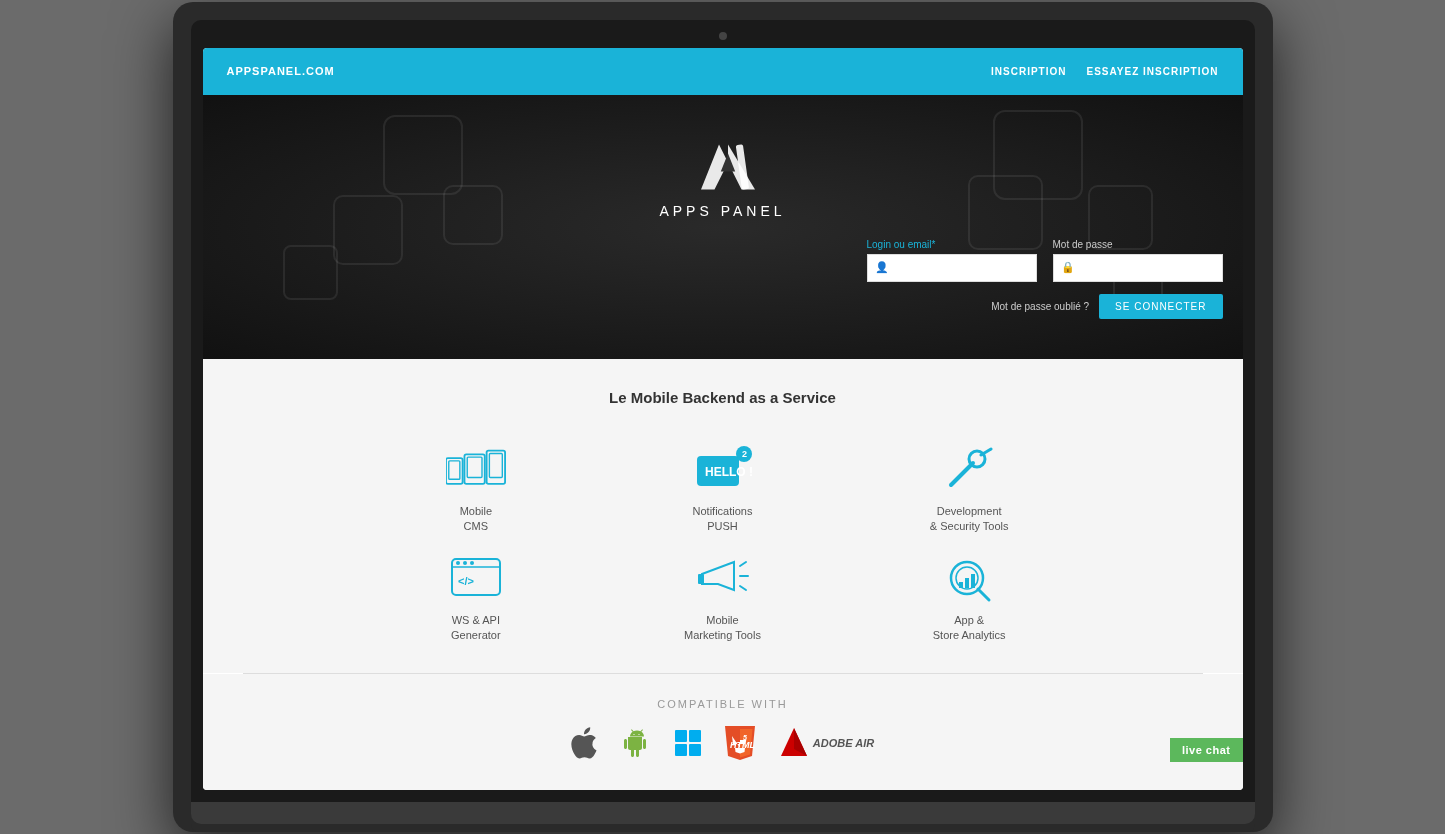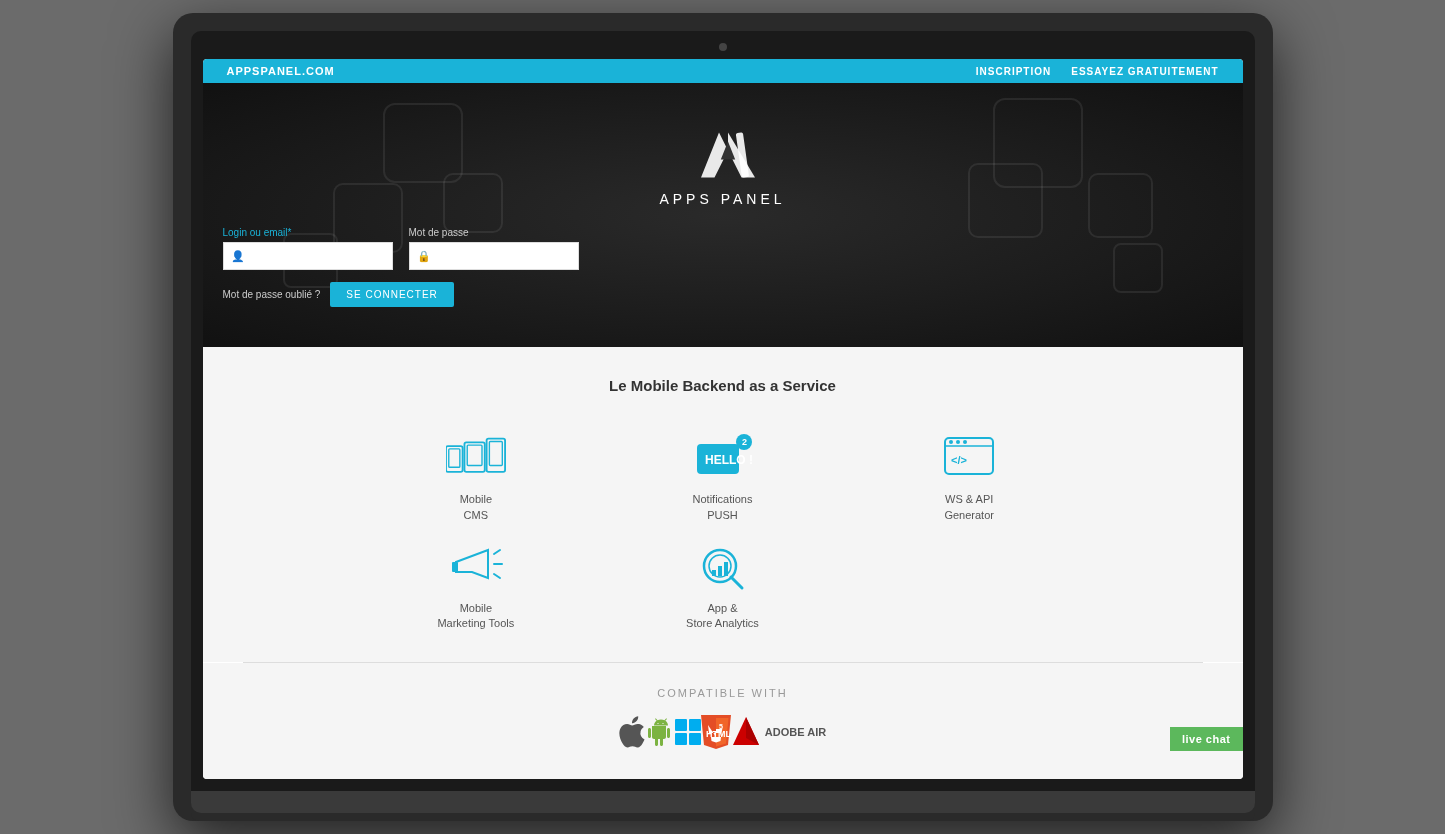--- a/index.html
+++ b/index.html
@@ -56,21 +56,21 @@
       border-radius: 0 0 20px 20px;
     }
 
     
     .top-nav {
       background: #1ab3d8;
       display: flex;
       align-items: center;
       justify-content: space-between;
       padding: 0 24px;
-      height: 24px;
+      height: 47px;
     }
 
     .top-nav-brand {
       color: #fff;
       font-size: 11px;
       font-weight: bold;
       letter-spacing: 1px;
     }
 
     .top-nav-links {
@@ -127,21 +127,21 @@
       font-size: 14px;
       letter-spacing: 4px;
       font-weight: 300;
     }
 
     .login-form {
       position: relative;
       z-index: 2;
       display: flex;
       flex-direction: column;
-      align-items: flex-start;
+      align-items: flex-end;
       gap: 12px;
     }
 
     .form-fields {
       display: flex;
       gap: 16px;
     }
 
     .form-group {
       display: flex;
@@ -287,20 +287,22 @@
       font-size: 11px;
       letter-spacing: 2px;
       color: #999;
       margin-bottom: 16px;
     }
 
     .compatible-icons {
       display: flex;
       align-items: center;
       justify-content: center;
+      gap: 24px;
+      font-style: italic;
     }
 
     
     .platform-icon {
       font-size: 28px;
       display: flex;
       align-items: center;
       justify-content: center;
     }
 
@@ -347,21 +349,21 @@
 
 <div class="laptop-outer">
   <div class="laptop-screen-bezel">
     <div class="camera-dot"></div>
     <div class="laptop-screen">
 
       <nav class="top-nav">
         <span class="top-nav-brand">APPSPANEL.COM</span>
         <div class="top-nav-links">
           <a class="top-nav-link">INSCRIPTION</a>
-          <a class="top-nav-link">ESSAYEZ GRATUITEMENT</a>
+          <a class="top-nav-link">ESSAYEZ INSCRIPTION</a>
         </div>
       </nav>
 
       <div class="hero">
 
         <div class="hero-bg-squares">
           <div class="bg-square" style="width:80px;height:80px;left:180px;top:20px;border-radius:12px;"></div>
           <div class="bg-square" style="width:60px;height:60px;left:240px;top:90px;border-radius:10px;"></div>
           <div class="bg-square" style="width:70px;height:70px;left:130px;top:100px;border-radius:10px;"></div>
           <div class="bg-square" style="width:90px;height:90px;right:160px;top:15px;border-radius:12px;"></div>
@@ -435,20 +437,32 @@
             <div class="feature-icon" style="position:relative;">
               <svg width="60" height="46" viewBox="0 0 60 46">
                 <rect x="5" y="8" width="42" height="30" rx="4" fill="#1ab3d8"></rect>
                 <text x="13" y="28" font-size="12" fill="white" font-weight="bold">HELLO !</text>
               </svg>
               <span class="badge">2</span>
             </div>
             <div class="feature-label">Notifications<br>PUSH</div>
           </div>
 
+          <div class="feature-item">
+            <div class="feature-icon">
+              <svg width="56" height="48" viewBox="0 0 56 48">
+
+                <line x1="10" y1="38" x2="32" y2="16" stroke="#1ab3d8" stroke-width="4" stroke-linecap="round"></line>
+                <circle cx="36" cy="12" r="8" fill="none" stroke="#1ab3d8" stroke-width="3"></circle>
+
+                <line x1="40" y1="8" x2="50" y2="2" stroke="#1ab3d8" stroke-width="3" stroke-linecap="round"></line>
+              </svg>
+            </div>
+            <div class="feature-label">Development<br>&amp; Security Tools</div>
+          </div>
 
           <div class="feature-item">
             <div class="feature-icon">
               <svg width="52" height="46" viewBox="0 0 52 46">
                 <rect x="2" y="2" width="48" height="36" rx="4" fill="none" stroke="#1ab3d8" stroke-width="2"></rect>
                 <line x1="2" y1="10" x2="50" y2="10" stroke="#1ab3d8" stroke-width="1.5"></line>
                 <circle cx="8" cy="6" r="2" fill="#1ab3d8"></circle>
                 <circle cx="15" cy="6" r="2" fill="#1ab3d8"></circle>
                 <circle cx="22" cy="6" r="2" fill="#1ab3d8"></circle>
                 <text x="8" y="28" font-size="11" fill="#1ab3d8" font-weight="bold">&lt;/&gt;</text>

